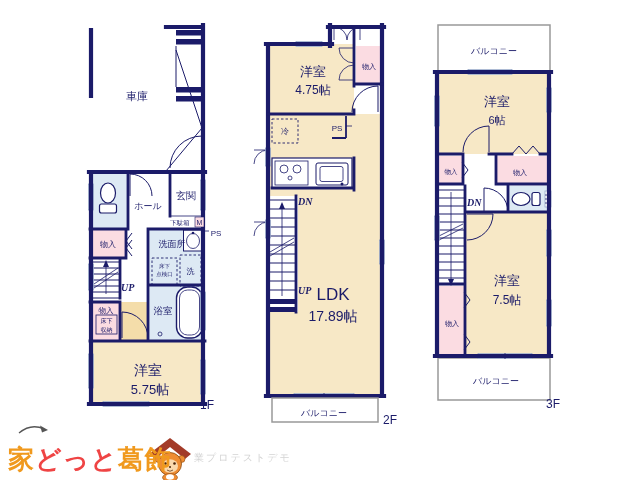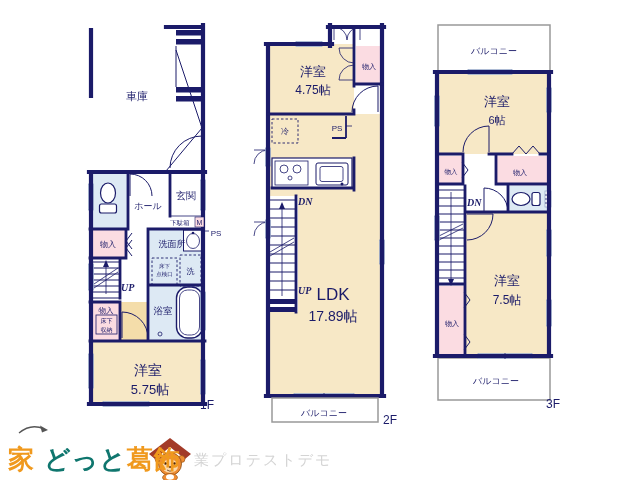--- a/index.html
+++ b/index.html
@@ -13,22 +13,22 @@
   .thn2{stroke:#1b1b69;stroke-width:0.8;fill:none;}
   .dash{stroke:#1b1b69;stroke-width:0.9;fill:none;stroke-dasharray:2.5 2;}
   .gray{stroke:#999;fill:#fff;}
   .win{fill:#fff;stroke:#8a9ec2;stroke-width:0.7;}
   .winb{fill:#dde9f4;stroke:#8a9ec2;stroke-width:0.7;}
   text.t{fill:#1b1b69;font-family:"Liberation Sans",sans-serif;text-anchor:middle;}
   text.ti{fill:#1b1b69;font-family:"Liberation Serif",serif;font-style:italic;
           font-weight:bold;text-anchor:start;}
   .logo{position:absolute;left:8px;top:442px;font-weight:bold;font-size:26px;
         letter-spacing:1px;white-space:nowrap;}
-  .lo{color:#f0991d;} .lp{color:#0f766e;margin-left:9px;}
-  .watermark{position:absolute;left:194px;top:451px;font-size:15px;color:#d4d4d4;
+  .lo{color:#f0991d;} .lp{color:#ef4444;}
+  .watermark{position:absolute;left:194px;top:451px;font-size:10px;color:#d4d4d4;
              letter-spacing:2px;white-space:nowrap;}
 </style>
 </head>
 <body>
 
 <svg width="640" height="480" viewBox="0 0 640 480">
 
   <g>
 
     <rect x="92" y="174" width="36" height="55" fill="#dde9f4"></rect>

